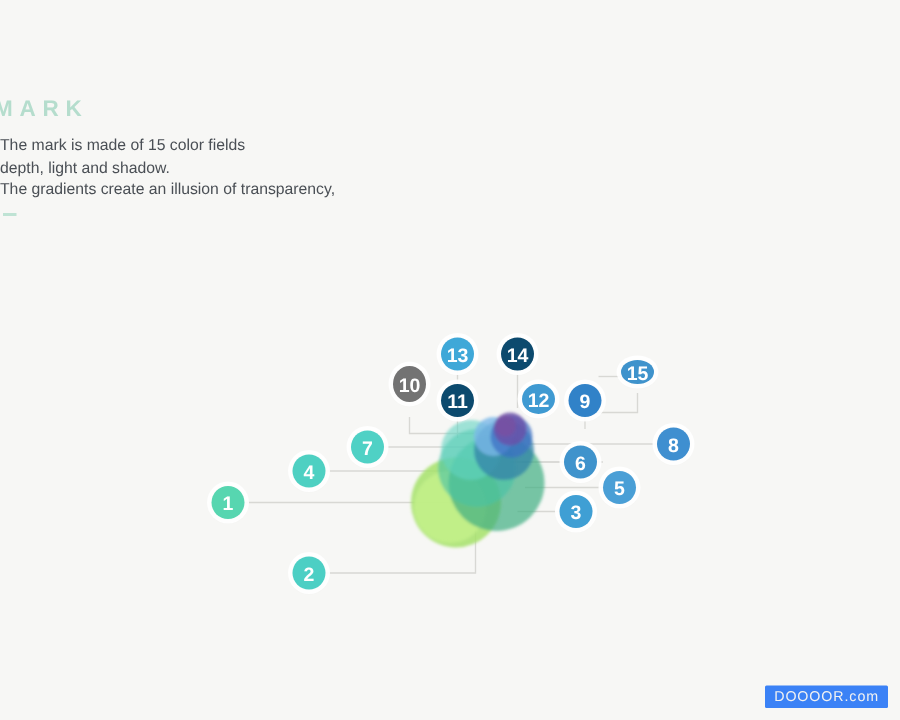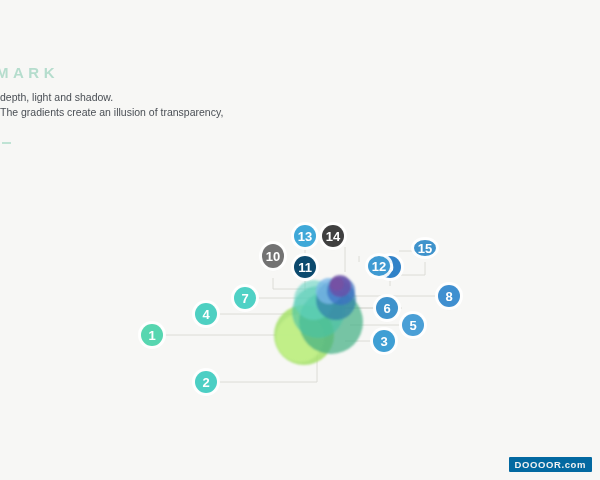--- a/index.html
+++ b/index.html
@@ -34,33 +34,34 @@
     position:absolute;border-radius:50%;
     display:flex;align-items:center;justify-content:center;
     color:#ffffff;font-size:13px;font-weight:600;
     box-shadow:0 0 0 3px rgba(255,255,255,.92),0 1px 3px rgba(40,60,80,.13);
     box-sizing:border-box;
   }
 
   
   .watermark{
     position:absolute;right:8px;bottom:8px;
-    background:#0369a1;color:#f2f2f2;
-    font-size:9.5px;font-weight:700;letter-spacing:.6px;
+    background:#3b82f6;color:#f2f2f2;
+    font-size:9.5px;font-weight:400;letter-spacing:.6px;
     padding:2px 6px;border-radius:1px;
   }
 </style>
 </head>
 <body>
 
 <div id="stage">
 
   <div class="mark-heading">MARK</div>
 
   <div class="body-copy">
+    <div>The mark is made of 15 color fields</div>
     <div>depth, light and shadow.</div>
     <div>The gradients create an illusion of transparency,</div>
   </div>
 
   <div class="mint-dash"></div>
 
   <svg id="diagram" viewBox="0 0 600 480" xmlns="http://www.w3.org/2000/svg">
     <defs>
       <filter id="softblur" x="-30%" y="-30%" width="160%" height="160%">
         <feGaussianBlur stdDeviation="1.1"></feGaussianBlur>
@@ -106,21 +107,21 @@
       <div class="node" style="left: 195px; top: 371px; width: 22px; height: 22px; background: rgb(76, 207, 196);">2</div>
       <div class="node" style="left: 373px; top: 330px; width: 22px; height: 22px; background: rgb(63, 159, 212);">3</div>
       <div class="node" style="left: 195px; top: 303px; width: 22px; height: 22px; background: rgb(78, 208, 194);">4</div>
       <div class="node" style="left: 402px; top: 314px; width: 22px; height: 22px; background: rgb(74, 159, 214);">5</div>
       <div class="node" style="left: 376px; top: 297px; width: 22px; height: 22px; background: rgb(63, 147, 204);">6</div>
       <div class="node" style="left: 234px; top: 287px; width: 22px; height: 22px; background: rgb(79, 209, 197);">7</div>
       <div class="node" style="left: 438px; top: 285px; width: 22px; height: 22px; background: rgb(63, 143, 208);">8</div>
       <div class="node" style="left: 379px; top: 256px; width: 22px; height: 22px; background: rgb(49, 130, 200);">9</div>
       <div class="node" style="left: 262px; top: 244px; width: 22px; height: 24px; background: #737373;">10</div>
       <div class="node" style="left: 294px; top: 256px; width: 22px; height: 22px; background: #0c4a6e;">11</div>
-      <div class="node" style="left: 368px; top: 256px; width: 22px; height: 20px; background: rgb(63, 154, 210);">12</div>
+      <div class="node" style="left: 348px; top: 256px; width: 22px; height: 20px; background: rgb(63, 154, 210);">12</div>
       <div class="node" style="left: 294px; top: 225px; width: 22px; height: 22px; background: rgb(63, 168, 216);">13</div>
-      <div class="node" style="left: 322px; top: 225px; width: 22px; height: 22px; background: #404040;">14</div>
+      <div class="node" style="left: 334px; top: 225px; width: 22px; height: 22px; background: #0c4a6e;">14</div>
       <div class="node" style="left: 414px; top: 240px; width: 22px; height: 16px; background: rgb(63, 147, 204);">15</div>
     </div>
 
   <div class="watermark">DOOOOR.com</div>
 
 </div>
 
 </body></html>

